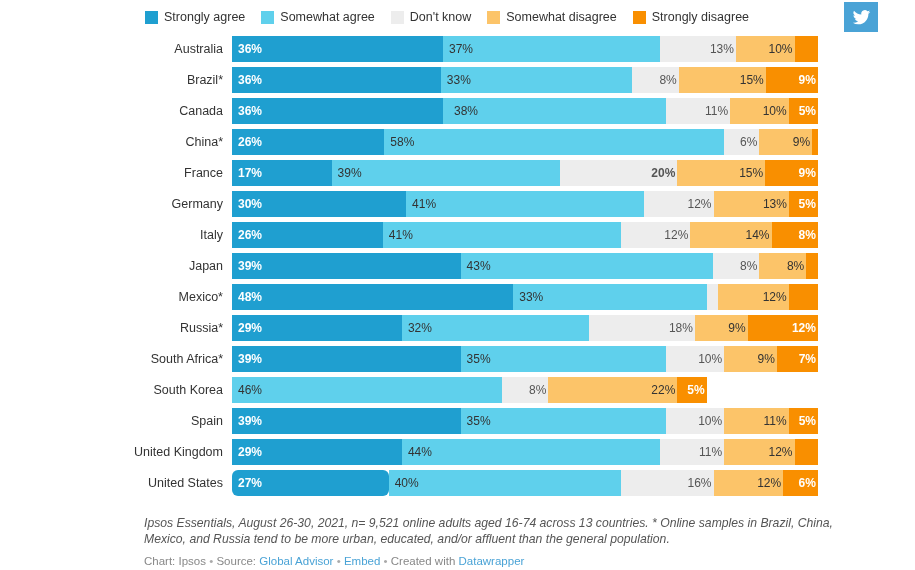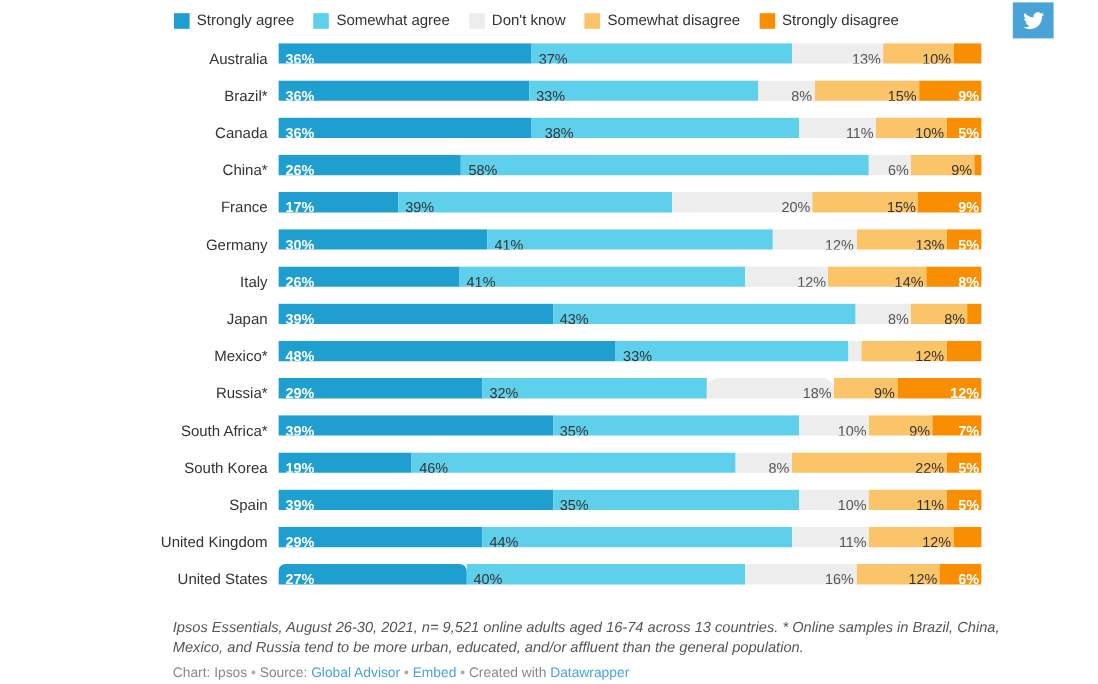--- a/index.html
+++ b/index.html
@@ -50,21 +50,21 @@
     text-align: right;
     font-size: 12.5px;
     color: #333;
     line-height: 26px;
     height: 26px;
     white-space: nowrap;
     overflow: hidden;
   }
   .bar {
     position: relative;
-    height: 17px;
+    height: 26px;
     width: 586px;
     display: flex;
     overflow: hidden;
   }
   .seg {
     height: 26px;
     display: flex;
     align-items: center;
     font-size: 12px;
     line-height: 26px;
@@ -220,21 +220,21 @@
       </div>
       <div class="row">
         <div class="row-label">France</div>
         <div class="bar">
           <div class="seg c-strong-agree align-left" style="width: 17%;">
             <span class="seg-val">17%</span>
           </div>
           <div class="seg c-somewhat-agree align-left" style="width: 39%;">
             <span class="seg-val">39%</span>
           </div>
-          <div class="seg c-dont-know align-right" style="width: 20%;">
+          <div class="seg c-dont-know align-right" style="width: 20%; font-weight: bold;">
             <span class="seg-val">20%</span>
           </div>
           <div class="seg c-somewhat-dis align-right" style="width: 15%;">
             <span class="seg-val">15%</span>
           </div>
           <div class="seg c-strong-dis align-right" style="width: 9%;">
             <span class="seg-val">9%</span>
           </div>
         </div>
       </div>
@@ -314,21 +314,21 @@
       </div>
       <div class="row">
         <div class="row-label">Russia*</div>
         <div class="bar">
           <div class="seg c-strong-agree align-left" style="width: 29%;">
             <span class="seg-val">29%</span>
           </div>
           <div class="seg c-somewhat-agree align-left" style="width: 32%;">
             <span class="seg-val">32%</span>
           </div>
-          <div class="seg c-dont-know align-right" style="width: 18%; border-radius: 10px;">
+          <div class="seg c-dont-know align-right" style="width: 18%;">
             <span class="seg-val">18%</span>
           </div>
           <div class="seg c-somewhat-dis align-right" style="width: 9%;">
             <span class="seg-val">9%</span>
           </div>
           <div class="seg c-strong-dis align-right" style="width: 12%;">
             <span class="seg-val">12%</span>
           </div>
         </div>
       </div>
@@ -348,23 +348,20 @@
             <span class="seg-val">9%</span>
           </div>
           <div class="seg c-strong-dis align-right" style="width: 7%;">
             <span class="seg-val">7%</span>
           </div>
         </div>
       </div>
       <div class="row">
         <div class="row-label">South Korea</div>
         <div class="bar">
-          <div class="seg c-strong-agree align-left" style="width: 19%;">
-            <span class="seg-val">19%</span>
-          </div>
           <div class="seg c-somewhat-agree align-left" style="width: 46%;">
             <span class="seg-val">46%</span>
           </div>
           <div class="seg c-dont-know align-right" style="width: 8%;">
             <span class="seg-val">8%</span>
           </div>
           <div class="seg c-somewhat-dis align-right" style="width: 22%;">
             <span class="seg-val">22%</span>
           </div>
           <div class="seg c-strong-dis align-right" style="width: 5%;">

